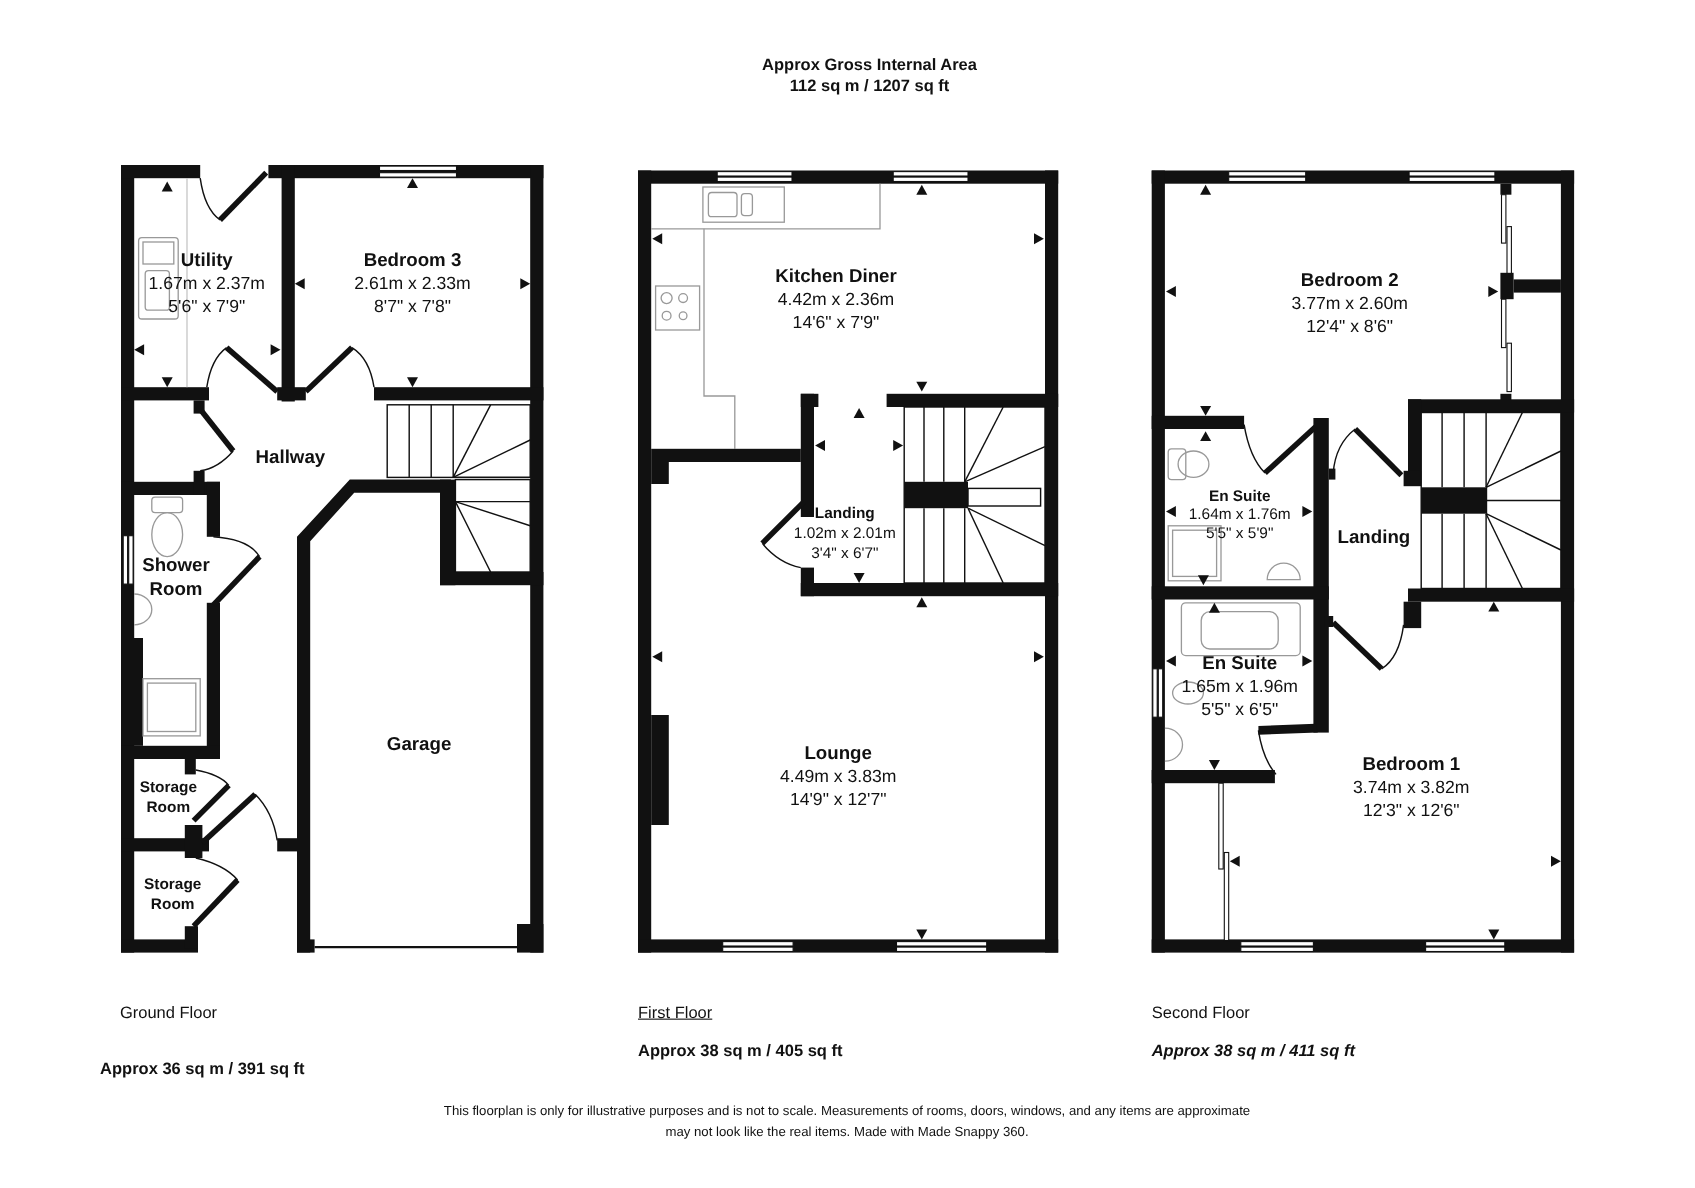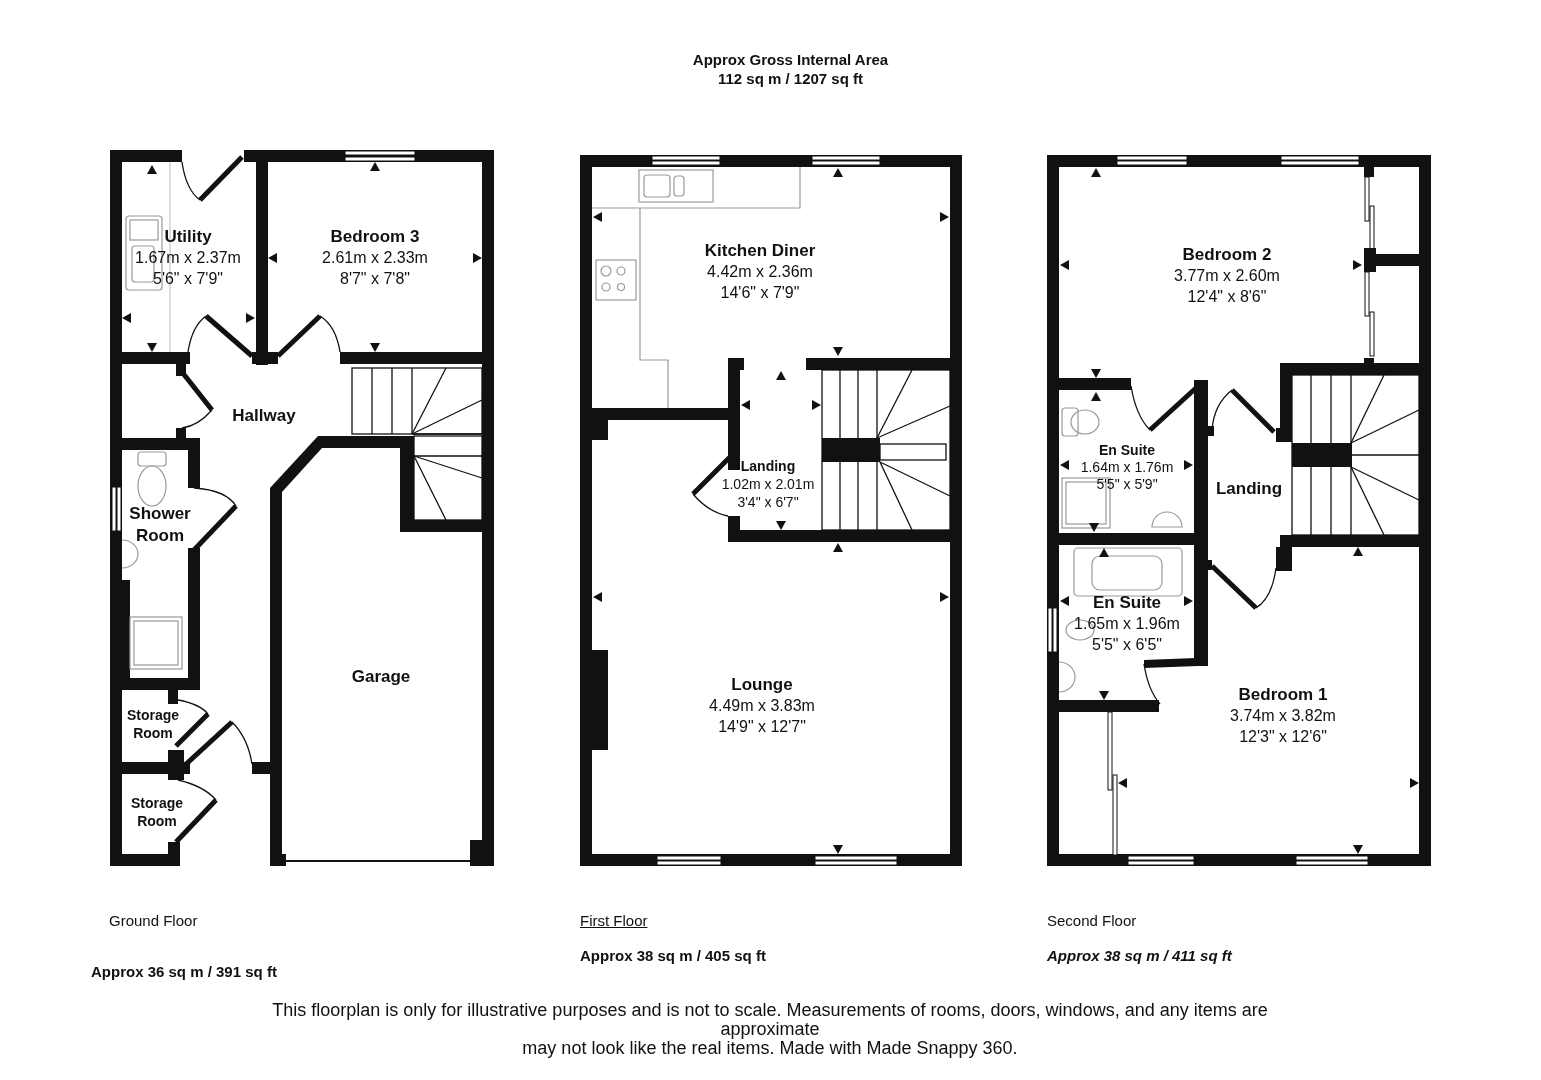--- a/index.html
+++ b/index.html
@@ -5,21 +5,21 @@
   html, body { margin:0; padding:0; background:#fff; }
   body { width:1541px; height:1080px; position:relative; overflow:hidden; font-family:"Liberation Sans", sans-serif; color:#111; }
   .title { position:absolute; left:0; width:1541px; text-align:center; font-weight:bold; font-size:15px; line-height:19px;margin-left:20px; }
   svg.plan { position:absolute; left:0; top:0; }
   .room-name { font-family:"Liberation Sans", sans-serif; font-weight:bold; font-size:17px; fill:#111; text-anchor:middle; }
   .room-name.sm { font-size:14px; }
   .room-dim { font-family:"Liberation Sans", sans-serif; font-size:16px; fill:#111; text-anchor:middle; }
   .room-dim.sm { font-size:14px; }
   .floor-label { position:absolute; font-size:15px; }
   .floor-area { position:absolute; font-size:15px; font-weight:bold; }
-  .disclaimer { position:absolute; left:240px; width:1060px; top:1001px; text-align:center; font-size:18px; line-height:19px; }
+  .disclaimer { position:absolute; left:240px; width:1060px; top:1001px; text-align:center; font-size:12px; line-height:19px; }
   .wall { fill:#111; }
   .win { fill:#fff; stroke:#111; stroke-width:1; }
   .fix { fill:none; stroke:#999; stroke-width:1.2; }
   .door { fill:none; stroke:#111; stroke-width:1.3; }
   .doorleaf { stroke:#111; stroke-width:5; }
   .stair { fill:none; stroke:#111; stroke-width:1.3; }
   .arrow { fill:#111; }
 </style>
 </head>
 <body>

